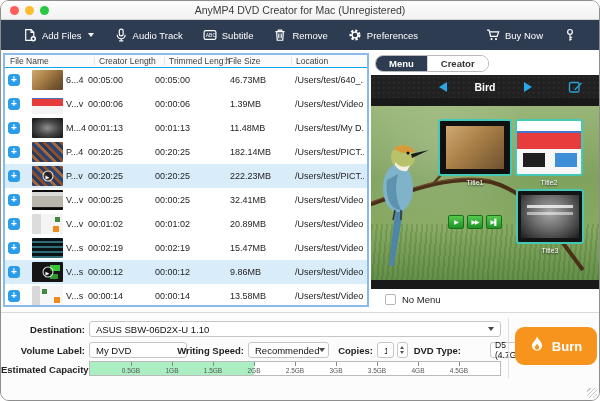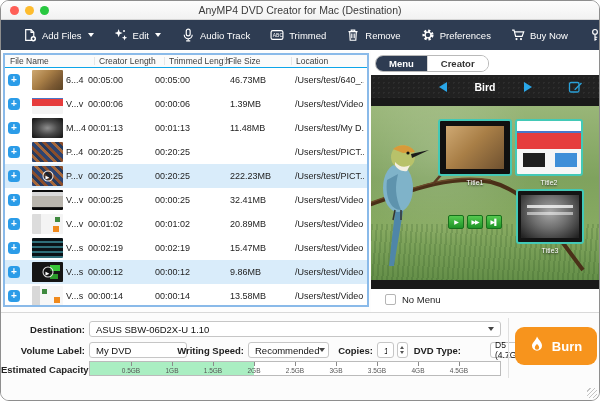--- a/index.html
+++ b/index.html
@@ -135,66 +135,55 @@
 <body>
 
 <div class="window">
 
   <div class="titlebar">
     <div class="lights">
       <div class="light red"></div>
       <div class="light yellow"></div>
       <div class="light green"></div>
     </div>
-    <div class="wtitle">AnyMP4 DVD Creator for Mac (Destination)</div>
+    <div class="wtitle">AnyMP4 DVD Creator for Mac (Unregistered)</div>
   </div>
 
   <div class="toolbar">
     <div class="tbtn">
       <span>
           <svg width="14" height="14" viewBox="0 0 13 13" fill="none" stroke="#fff" stroke-width="1.1">
             <path d="M2.5 1.5h5L10 4v7.5H2.5z"></path>
             <path d="M7.5 1.5V4H10"></path>
             <circle cx="9.6" cy="10" r="2.5" fill="#fff" stroke="none"></circle>
             <path d="M9.6 8.8v2.4M8.4 10h2.4" stroke="#2e3c52"></path>
           </svg>
         </span>
       <span>Add Files</span>
       <span class="tcaret"></span>
     </div>
     <div class="tbtn">
       <span>
-          <svg width="14" height="14" viewBox="0 0 13 13">
-            <path d="M4.3 1l1 2.7 2.7 1-2.7 1.1-1 2.7-1-2.7L.6 4.7l2.7-1z" fill="#fff"></path>
-            <path d="M9.8 6.5l.7 1.8 1.8.7-1.8.7-.7 1.8-.7-1.8-1.8-.7 1.8-.7z" fill="#fff"></path>
-            <circle cx="9.3" cy="2.8" r=".9" fill="#fff"></circle>
-          </svg>
-        </span>
-      <span>Edit</span>
-      <span class="tcaret"></span>
-    </div>
-    <div class="tbtn">
-      <span>
           <svg width="14" height="14" viewBox="0 0 13 13" fill="none" stroke="#fff" stroke-width="1.1">
             <rect x="4.9" y="1" width="3.6" height="6.3" rx="1.8"></rect>
             <path d="M3 6.3a3.7 3.7 0 0 0 7.4 0"></path>
             <path d="M6.7 10.3v1.4"></path>
             <path d="M4.8 11.9h3.8"></path>
           </svg>
         </span>
       <span>Audio Track</span>
     </div>
     <div class="tbtn">
       <span>
           <svg width="14" height="14" viewBox="0 0 13 13" fill="none" stroke="#fff" stroke-width="1.1">
             <rect x="1" y="2.4" width="11" height="8.2" rx="1.6"></rect>
             <text x="2.6" y="8.5" font-size="4.6" fill="#fff" stroke="none" font-family="Liberation Sans, sans-serif">ABC</text>
           </svg>
         </span>
-      <span>Trimmed</span>
+      <span>Subtitle</span>
     </div>
     <div class="tbtn">
       <span>
           <svg width="14" height="14" viewBox="0 0 13 13" fill="none" stroke="#fff" stroke-width="1.1">
             <path d="M2.3 3.4h8.4"></path>
             <path d="M4.9 3.4V2h3.2v1.4"></path>
             <path d="M3.4 3.4l.5 8h5.2l.5-8"></path>
             <path d="M5.4 5.2v4.4M7.6 5.2v4.4"></path>
           </svg>
         </span>
@@ -273,20 +262,21 @@
     <span class="cell c-trim">00:01:13</span>
     <span class="cell c-size">11.48MB</span>
     <span class="cell c-loc">/Users/test/My D...</span>
   </div>
           <div class="trow">
     <span class="add-chip">+</span>
     <span class="c-thumb th3"></span>
     <span class="cell c-name">P...4</span>
     <span class="cell c-orig">00:20:25</span>
     <span class="cell c-trim">00:20:25</span>
+    <span class="cell c-size">182.14MB</span>
     <span class="cell c-loc">/Users/test/PICT...</span>
   </div>
           <div class="trow selected">
     <span class="add-chip">+</span>
     <span class="c-thumb th4">
               <span class="play-ov">▶</span>
             </span>
     <span class="cell c-name">P...v</span>
     <span class="cell c-orig">00:20:25</span>
     <span class="cell c-trim">00:20:25</span>

